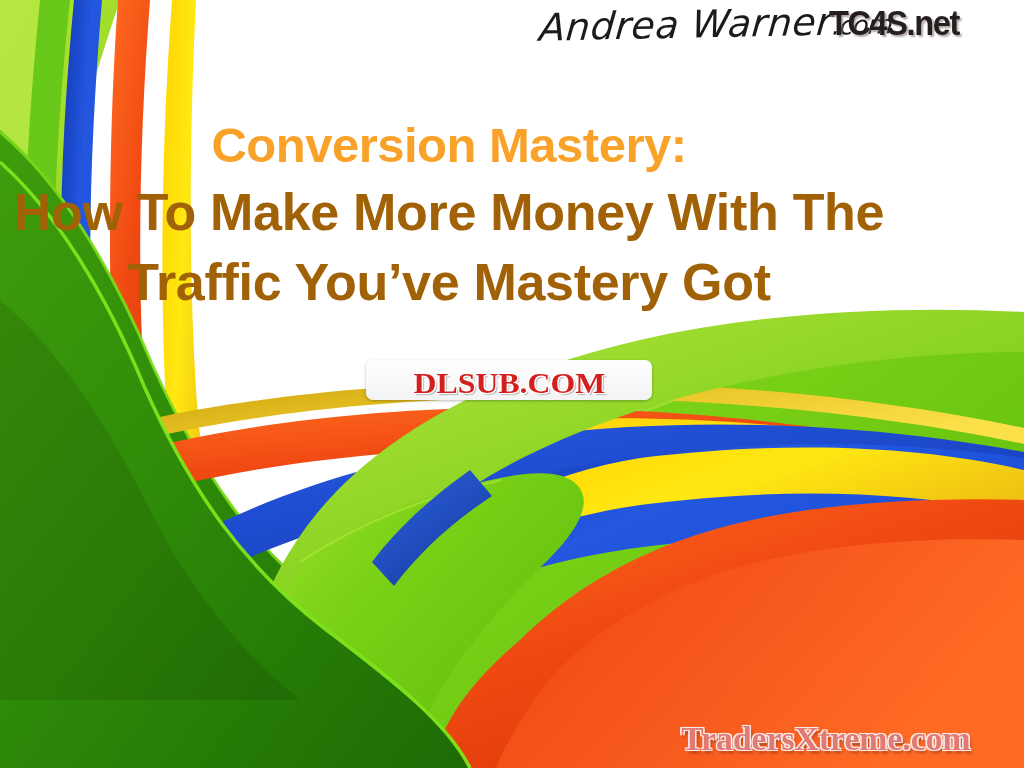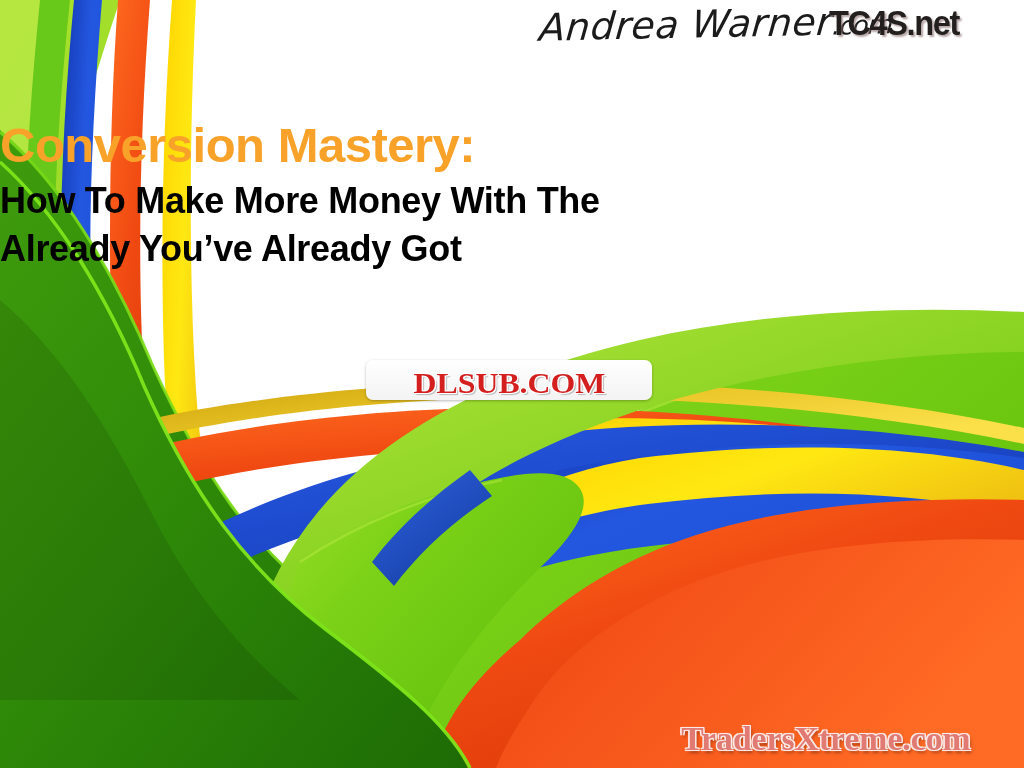--- a/index.html
+++ b/index.html
@@ -65,37 +65,37 @@
     text-shadow: 2px 2px 2px rgba(120,90,90,0.55), 1px 1px 0 rgba(255,255,255,0.25);
     white-space: nowrap;
   }
 
   
   .title-block {
     position: absolute;
     left: 0;
     top: 118px;
     width: 898px;
-    text-align: left;
+    text-align: center;
     pointer-events: none;
   }
   .title-main {
     font-family: "Liberation Sans", sans-serif;
     font-size: 49px;
     font-weight: bold;
     color: #f9a22a;
     line-height: 1.12;
     letter-spacing: -0.5px;
     margin: 0;
   }
   .title-sub {
     font-family: "Liberation Sans", sans-serif;
-    font-size: 36px;
-    font-weight: bold;
-    color: #000000;
+    font-size: 52px;
+    font-weight: bold;
+    color: #a16207;
     line-height: 1.35;
     letter-spacing: -0.3px;
     margin: 4px 0 0 0;
   }
   .title-sub .sub-line {
     display: block;
   }
 
   
   .dlsub-watermark {
@@ -348,21 +348,21 @@
     <div class="signature-logo">
       <span>Andrea Warner</span><span class="sig-tld">.com</span>
     </div>
     <div class="tc4s-logo">TC4S.net</div>
   </div>
 
   <div class="title-block">
     <h1 class="title-main">Conversion Mastery:</h1>
     <h2 class="title-sub">
       <span class="sub-line">How To Make More Money With The</span>
-      <span class="sub-line">Already You’ve Already Got</span>
+      <span class="sub-line">Traffic You’ve Mastery Got</span>
     </h2>
   </div>
 
   <div class="dlsub-watermark">
     <span class="wm-text">DLSUB.COM</span>
   </div>
 
   <div class="traders-watermark">TradersXtreme.com</div>
 
 </div>

